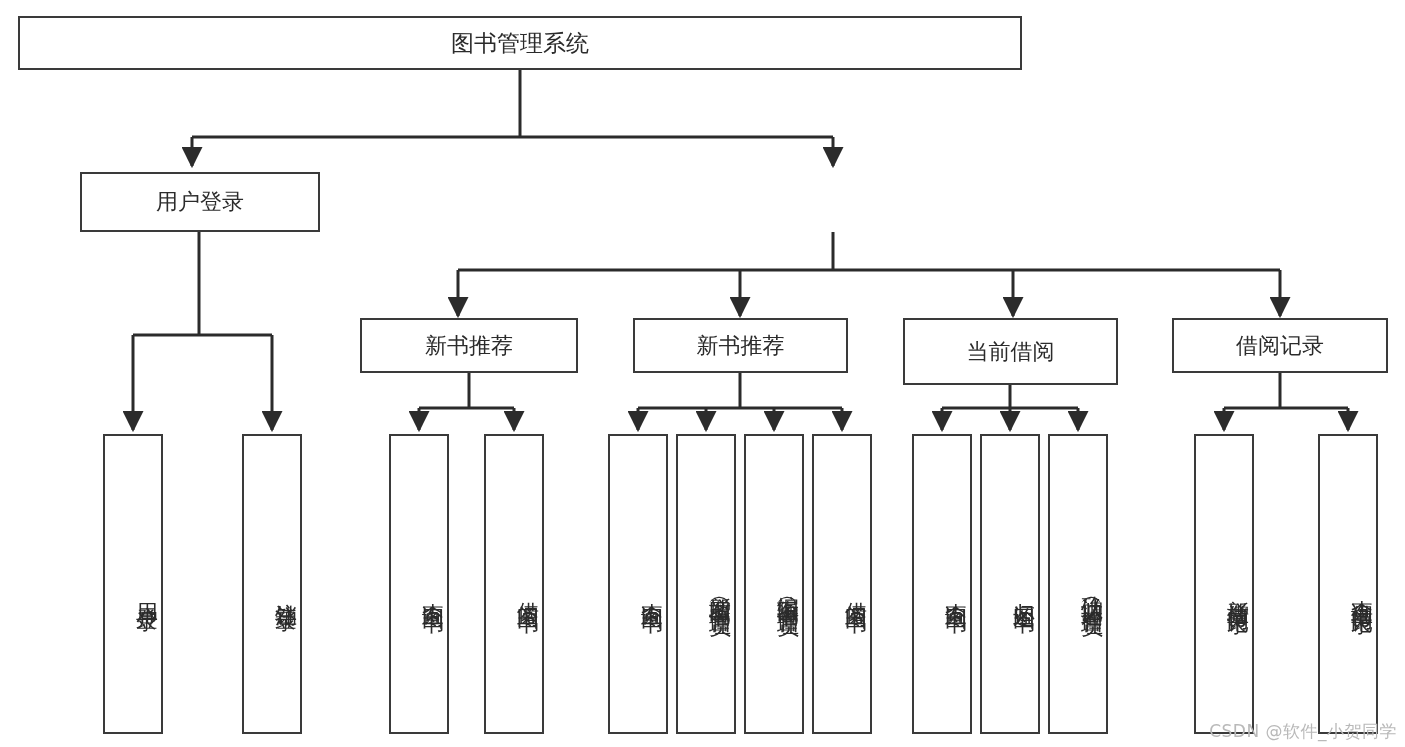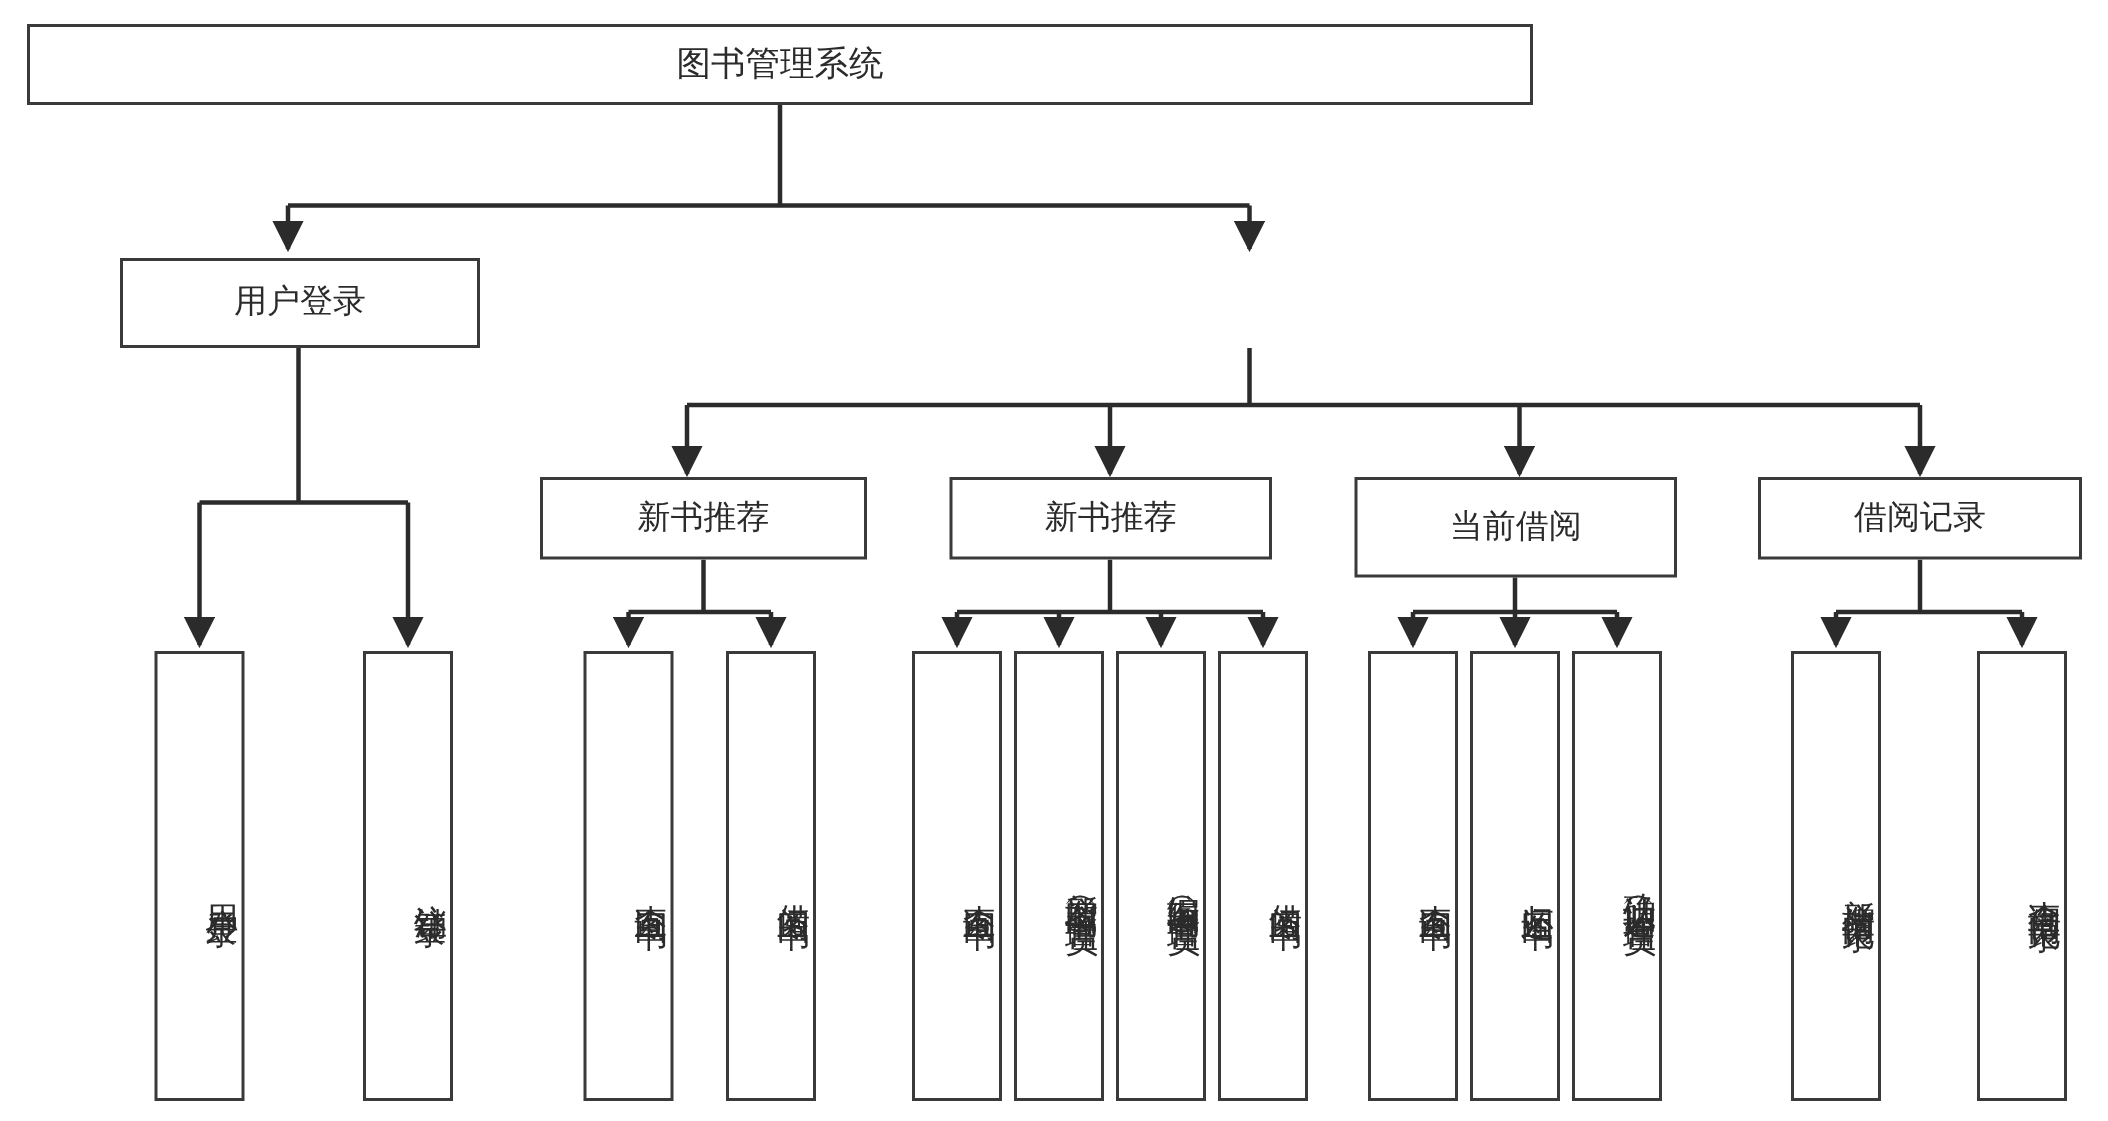--- a/index.html
+++ b/index.html
@@ -176,14 +176,15 @@
     <span class="lbl">确认归还（管理员）</span>
   </div>
 
   <div class="node leaf" style="left:1194px;top:434px;width:60px;height:300px;">
     <span class="lbl">新增借阅记录</span>
   </div>
   <div class="node leaf" style="left:1318px;top:434px;width:60px;height:300px;">
     <span class="lbl">查询借阅记录</span>
   </div>
 
+  <div class="watermark">CSDN @软件_小贺同学</div>
 
 </div>
 
 </body></html>

